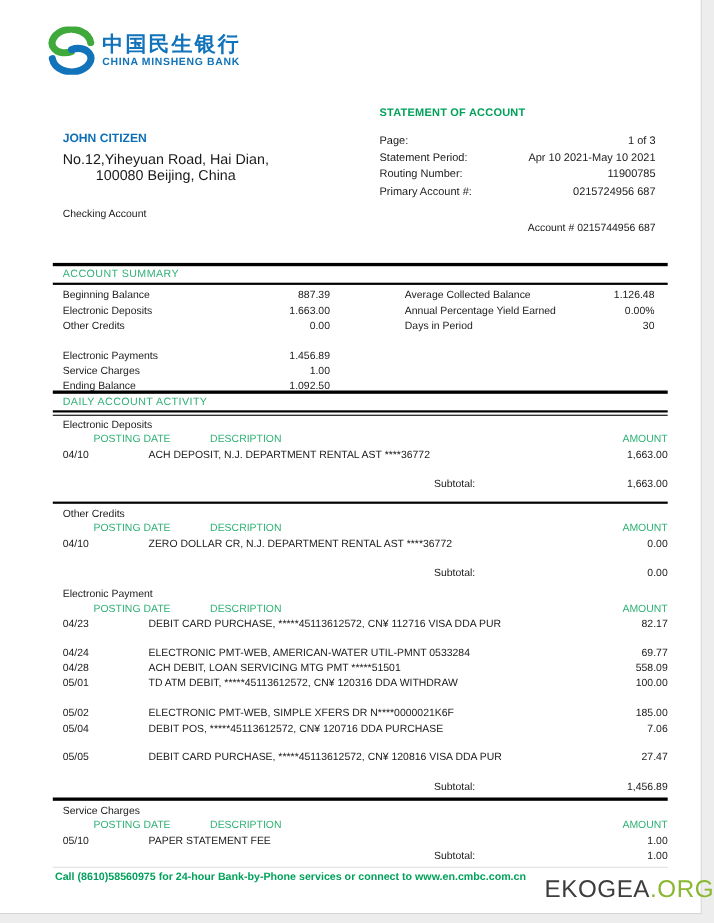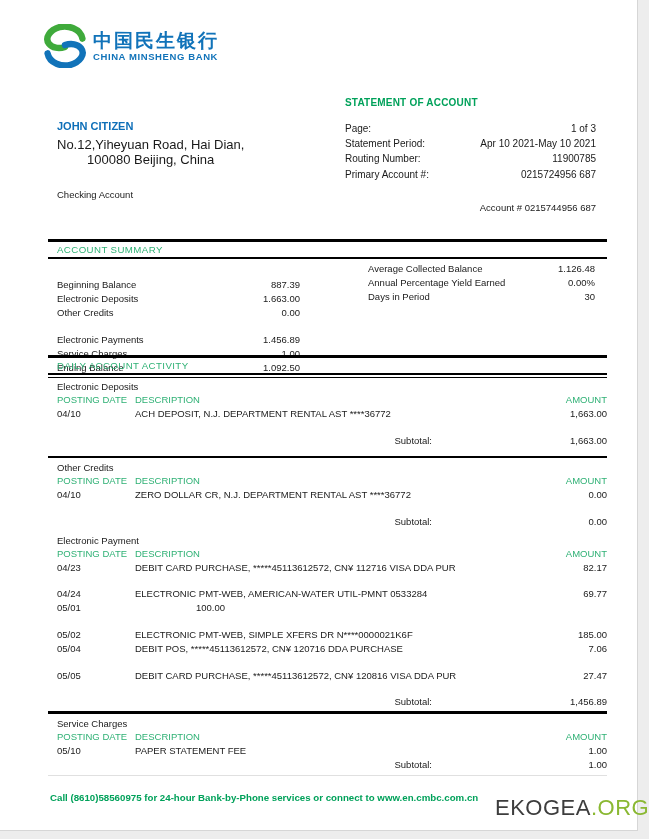--- a/index.html
+++ b/index.html
@@ -20,34 +20,34 @@
   .info-row{display:flex;height:15.2px;line-height:15.2px;}
   .info-row .v{margin-left:auto;text-align:right;}
   .acct-type{left:57px;top:189px;font-size:9.5px;color:#1a1a1a;}
   .acct-line{left:345px;top:202px;width:251px;text-align:right;font-size:9.5px;color:#1a1a1a;}
   
   .summary{left:48px;top:239px;width:559px;border-top:3px solid #000;font-size:9.5px;color:#1a1a1a;}
   .sec-title{color:#2fb175;font-size:9.7px;letter-spacing:.4px;padding:2px 0 2px 9px;}
   .sum-head{border-bottom:2px solid #000;}
   .sum-body{display:flex;padding-top:3px;}
   .sum-col{display:flex;flex-direction:column;}
-  .sum-col.l{width:252px;padding-left:9px;box-sizing:border-box;margin-top:16px;}
+  .sum-col.l{width:252px;padding-left:9px;box-sizing:border-box;}
   .sum-col.r{width:227px;margin-left:68px;}
   .sum-row{display:flex;height:14px;line-height:13px;}
   .sum-row .v{margin-left:auto;}
   .sum-gap{height:13px;}
   
   .daily{left:48px;top:355px;width:559px;border-top:3px solid #000;font-size:9.5px;color:#1a1a1a;}
   .dbl{border-top:2px solid #000;height:2px;border-bottom:1px solid #000;}
   .sec-name{padding:3px 0 1px 9px;height:12px;line-height:11px;color:#1a1a1a;}
   .trow{display:flex;height:13.8px;line-height:12.5px;padding-left:9px;}
   .c-date{width:78px;flex:none;}
   .c-desc{flex:1;min-width:0;}
   .c-amt{width:90px;flex:none;text-align:right;}
-  .hdr .c-date,.hdr .c-desc,.hdr .c-amt{color:#2fb175;}
+  .hdr .c-date,.hdr .c-desc,.hdr .c-amt{color:#2fb175;margin-left:28px;}
   .sub .c-desc{text-align:right;padding-right:85px;box-sizing:border-box;}
   .gap{height:13px;}
   .div-medium{border-top:2px solid #000;margin-top:8px;margin-bottom:1px;}
   .div-thick{border-top:3px solid #000;margin-top:1px;margin-bottom:1px;}
   .div-faint{border-top:1px solid #e0e0e0;margin-top:2px;}
   .div-none{margin-top:2px;}
   
   .footer{left:50px;top:792px;color:#00a15a;font-weight:bold;font-size:9.7px;}
   .watermark{left:495px;top:795px;width:136px;text-align:right;font-size:22px;letter-spacing:.5px;color:#3d3d3d;}
   .watermark .org{color:#8ab832;}
@@ -200,21 +200,27 @@
           <span class="c-desc">DEBIT CARD PURCHASE, *****45113612572, CN¥ 112716 VISA DDA PUR</span>
           <span class="c-amt">82.17</span>
         </div>
         <div class="gap"></div>
         <div class="trow">
           <span class="c-date">04/24</span>
           <span class="c-desc">ELECTRONIC PMT-WEB, AMERICAN-WATER UTIL-PMNT 0533284</span>
           <span class="c-amt">69.77</span>
         </div>
         <div class="trow">
+          <span class="c-date">04/28</span>
+          <span class="c-desc">ACH DEBIT, LOAN SERVICING MTG PMT *****51501</span>
+          <span class="c-amt">558.09</span>
+        </div>
+        <div class="trow">
           <span class="c-date">05/01</span>
+          <span class="c-desc">TD ATM DEBIT, *****45113612572, CN¥ 120316 DDA WITHDRAW</span>
           <span class="c-amt">100.00</span>
         </div>
         <div class="gap"></div>
         <div class="trow">
           <span class="c-date">05/02</span>
           <span class="c-desc">ELECTRONIC PMT-WEB, SIMPLE XFERS DR N****0000021K6F</span>
           <span class="c-amt">185.00</span>
         </div>
         <div class="trow">
           <span class="c-date">05/04</span>

